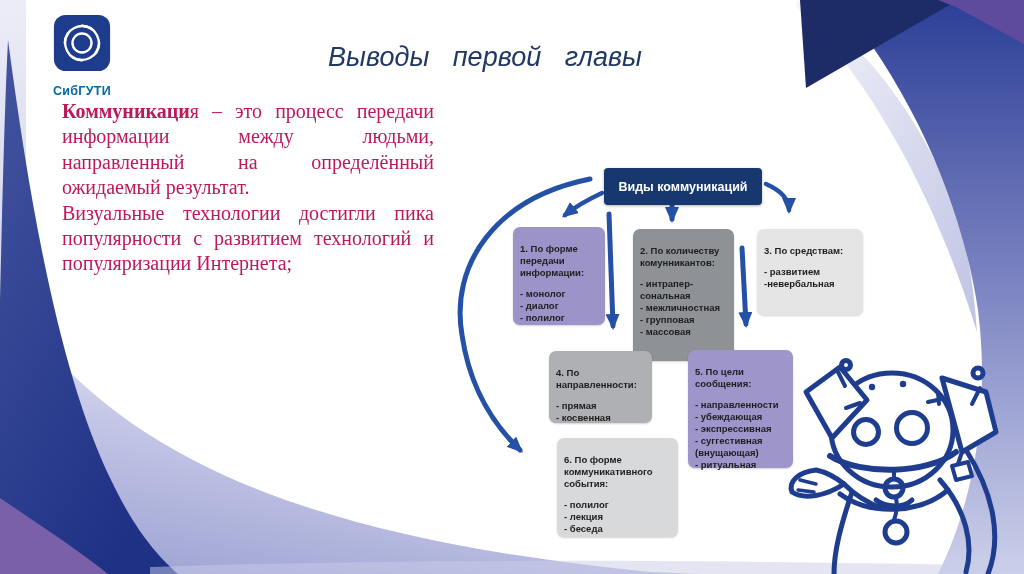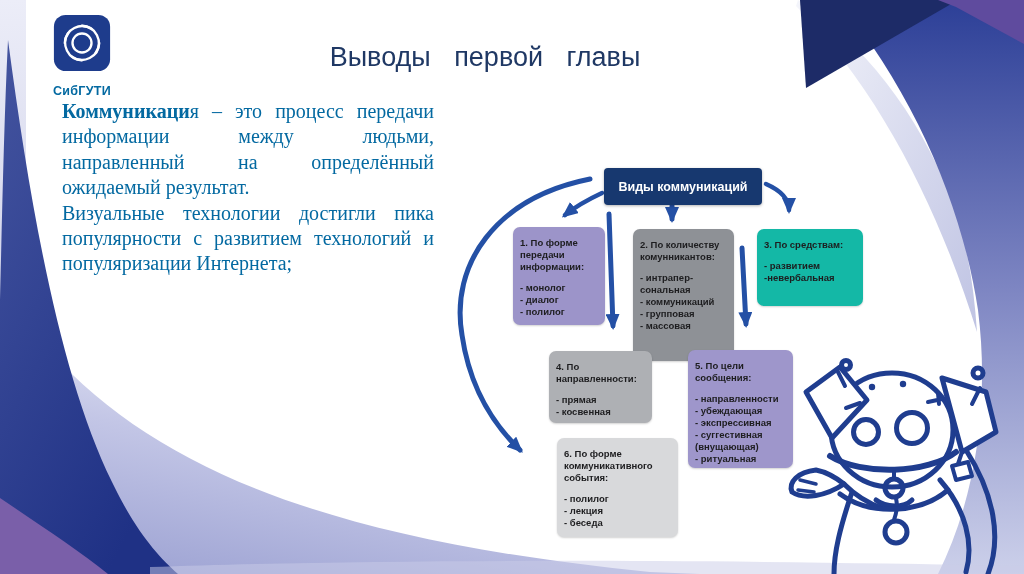--- a/index.html
+++ b/index.html
@@ -3,37 +3,37 @@
 <meta charset="utf-8">
 <style>
   html,body{margin:0;padding:0;background:#666;}
   #slide{position:relative;width:1024px;height:574px;overflow:hidden;background:#fff;
          font-family:"Liberation Sans",sans-serif;}
   #bg{position:absolute;left:0;top:0;width:1024px;height:574px;z-index:0;}
   .abs{position:absolute;}
 
   
   #title{left:235px;top:38px;width:500px;height:38px;line-height:38px;text-align:center;
-         font-size:27px;color:#1f3864;word-spacing:16px;z-index:3;}
+         font-size:27px;color:#1f3864;word-spacing:16px;z-index:3;font-style:italic;}
   #logoL{left:50px;top:14px;width:64px;z-index:3;text-align:center;}
   #logoL .sq{width:58px;height:58px;margin:0 auto;}
   #logoL .lbl{margin-top:12px;font-size:12.5px;font-weight:bold;color:#0369a1;letter-spacing:.3px;}
   #logoR{left:876px;top:24px;width:132px;height:40px;background:#fff;z-index:3;
          display:flex;align-items:center;padding:0 6px;box-sizing:border-box;
          box-shadow:0 0 4px rgba(30,40,90,.25);}
   #logoR .bar{width:3px;height:26px;background:#8ab7dd;margin:0 7px 0 4px;}
   #logoR .txt{font-size:13.5px;font-weight:bold;color:#3d3d3f;line-height:1.02;}
 
   
   #bodytext{left:62px;top:99px;width:372px;z-index:3;font-family:"Liberation Serif",serif;
-            font-size:20px;line-height:25.4px;color:#0369a1;text-align:justify;}
+            font-size:20px;line-height:25.4px;color:#be185d;text-align:justify;}
   #bodytext p{margin:0;}
 
   
-  .dbox{position:absolute;z-index:3;border-radius:7px;padding:10px 7px;box-sizing:border-box;
+  .dbox{position:absolute;z-index:3;border-radius:7px;padding:16px 7px;box-sizing:border-box;
         font-size:9.5px;font-weight:bold;color:#1d1d1f;line-height:12px;
         box-shadow:0 1px 2px rgba(0,0,0,.18);}
   .dbox .items{margin-top:9px;}
   #dheader{left:604px;top:168px;width:158px;height:37px;background:#17386f;border-radius:4px;
            z-index:3;display:flex;align-items:center;justify-content:center;color:#fff;
            font-size:12.5px;font-weight:bold;box-shadow:0 1px 3px rgba(0,0,0,.3);}
   #arrows,#dog{position:absolute;z-index:2;pointer-events:none;}
 </style>
 </head>
 <body>
@@ -126,27 +126,27 @@
       <div>- диалог</div>
       <div>- полилог</div>
     </div>
   </div>
 
   <div class="dbox" style="left:633px;top:229px;width:101px;height:132px;background:#8e9196">
     <div>2. По количеству комунникантов:</div>
     <div class="items">
       <div>- интрапер-</div>
       <div>сональная</div>
-      <div>- коммуникаций</div>
+      <div>- межличностная</div>
       <div>- групповая</div>
       <div>- массовая</div>
     </div>
   </div>
 
-  <div class="dbox" style="left:757px;top:229px;width:106px;height:77px;background:#14b8a6">
+  <div class="dbox" style="left:757px;top:229px;width:106px;height:86px;background:#e5e5e5">
     <div>3. По средствам:</div>
     <div class="items">
       <div>- развитием</div>
       <div>-невербальная</div>
     </div>
   </div>
 
   <div class="dbox" style="left:549px;top:351px;width:103px;height:72px;background:#aeb0b4">
     <div>4. По направленности:</div>
     <div class="items">

